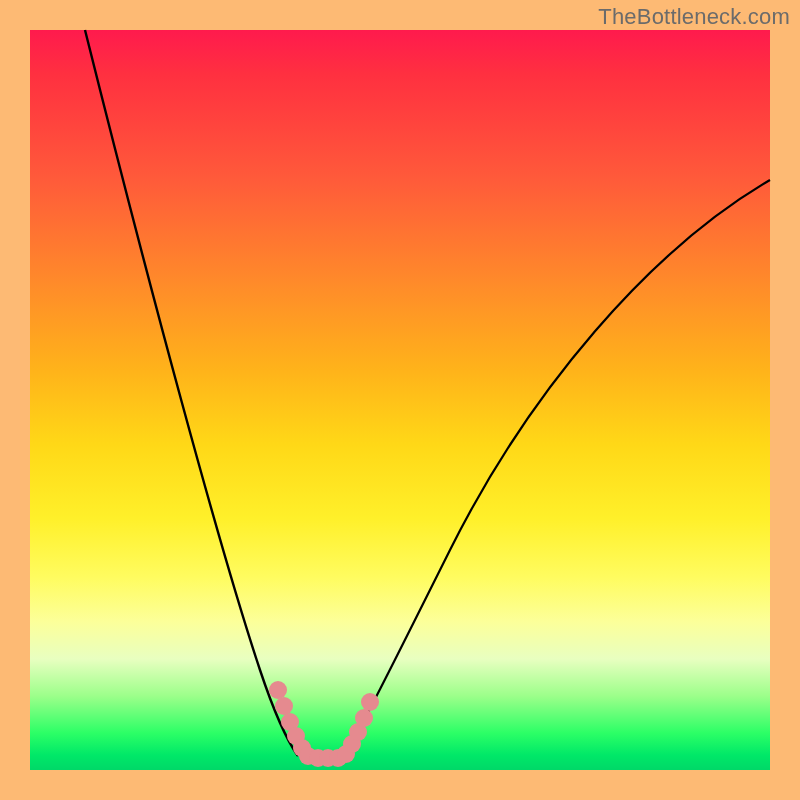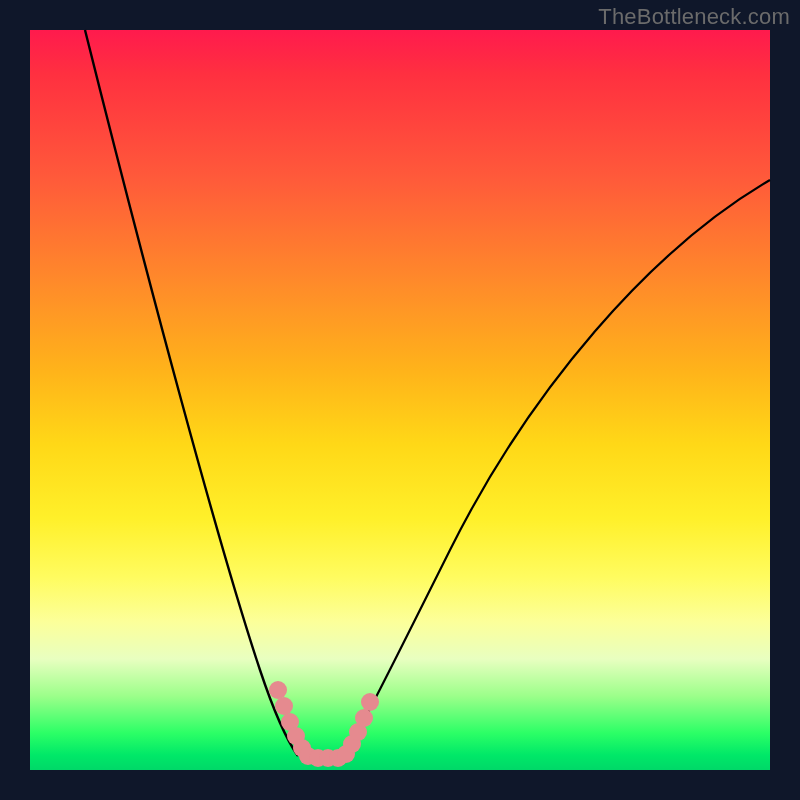--- a/index.html
+++ b/index.html
@@ -10,21 +10,21 @@
     overflow: hidden;
     background: #000;
     font-family: Arial, Helvetica, sans-serif;
   }
   .frame {
     position: absolute;
     left: 0;
     top: 0;
     width: 800px;
     height: 800px;
-    background: #0f172a;
+    background: #fdba74;
   }
   .plot {
     position: absolute;
     left: 30px;
     top: 30px;
     width: 740px;
     height: 740px;
     
     background: linear-gradient(
       to bottom,

